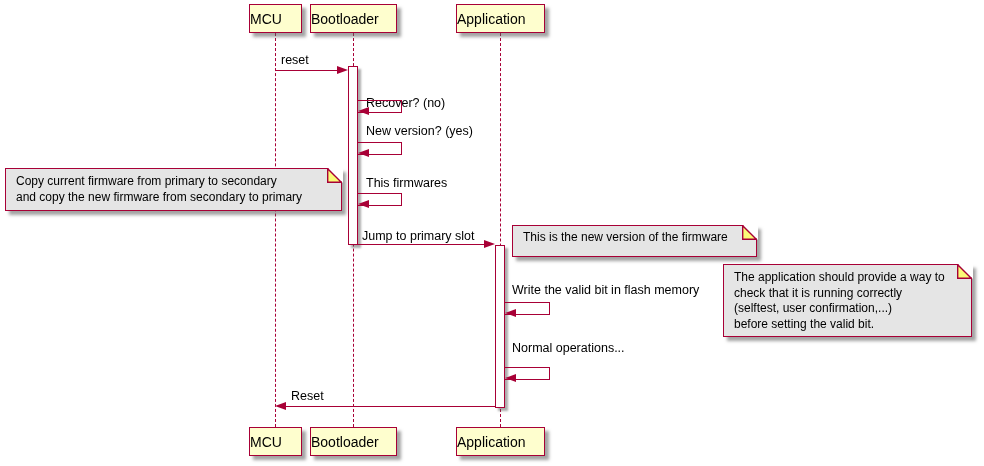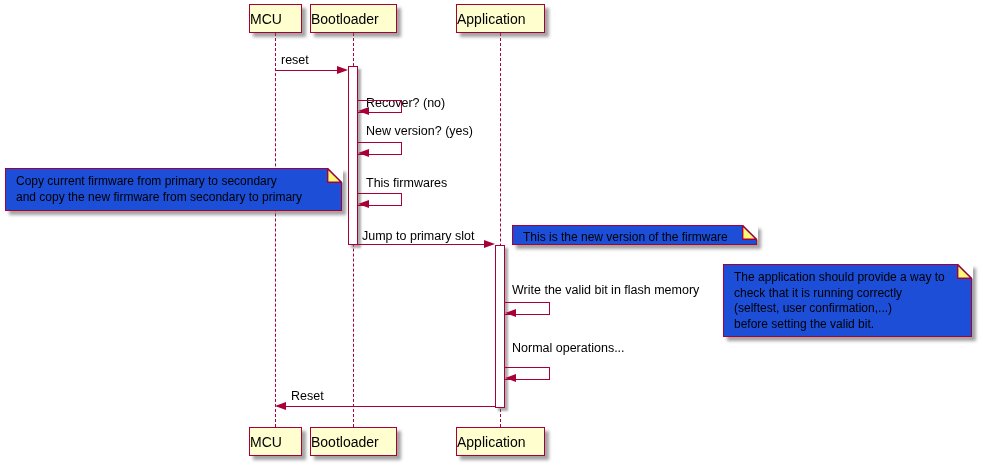--- a/index.html
+++ b/index.html
@@ -38,21 +38,21 @@
     border:1.5px solid #A80036;border-left:none;
   }
   
   .arr-r{position:absolute;width:0;height:0;
     border-left:11px solid #A80036;border-top:4.5px solid transparent;border-bottom:4.5px solid transparent;}
   .arr-l{position:absolute;width:0;height:0;
     border-right:11px solid #A80036;border-top:4.5px solid transparent;border-bottom:4.5px solid transparent;}
   
   .note{
     position:absolute;box-sizing:border-box;
-    background:#1d4ed8;border:1.4px solid #A80036;
+    background:#e5e5e5;border:1.4px solid #A80036;
     box-shadow:4px 4px 3px rgba(90,90,90,0.55);
     padding:5px 10px 4px 10px;font-size:12px;line-height:15.5px;
   }
   .nline{white-space:nowrap;}
   .ncut{
     position:absolute;top:-2px;right:-2px;width:16px;height:16px;background:#ffffff;
     clip-path:polygon(0 0, 100% 0, 100% 100%);
   }
   .nfold{position:absolute;top:-1.4px;right:-1.4px;}
 </style>
@@ -128,21 +128,21 @@
 
   <div class="note" style="left:5px;top:168px;width:337px;height:43px">
     <div class="ncut"></div>
     <svg class="nfold" width="15" height="15" viewBox="0 0 15 15">
       <path d="M0.7,0.7 L14.3,14.3 L0.7,14.3 Z" fill="#FBFB77" stroke="#A80036" stroke-width="1.4"></path>
     </svg>
     <div class="nline">Copy current firmware from primary to secondary</div>
     <div class="nline">and copy the new firmware from secondary to primary</div>
   </div>
 
-  <div class="note" style="left:512px;top:225px;width:245px;height:20px">
+  <div class="note" style="left:512px;top:225px;width:245px;height:32px">
     <div class="ncut"></div>
     <svg class="nfold" width="15" height="15" viewBox="0 0 15 15">
       <path d="M0.7,0.7 L14.3,14.3 L0.7,14.3 Z" fill="#FBFB77" stroke="#A80036" stroke-width="1.4"></path>
     </svg>
     <div class="nline" style="margin-top:-1px">This is the new version of the firmware</div>
   </div>
 
   <div class="note" style="left:723px;top:264px;width:249px;height:73px">
     <div class="ncut"></div>
     <svg class="nfold" width="15" height="15" viewBox="0 0 15 15">

